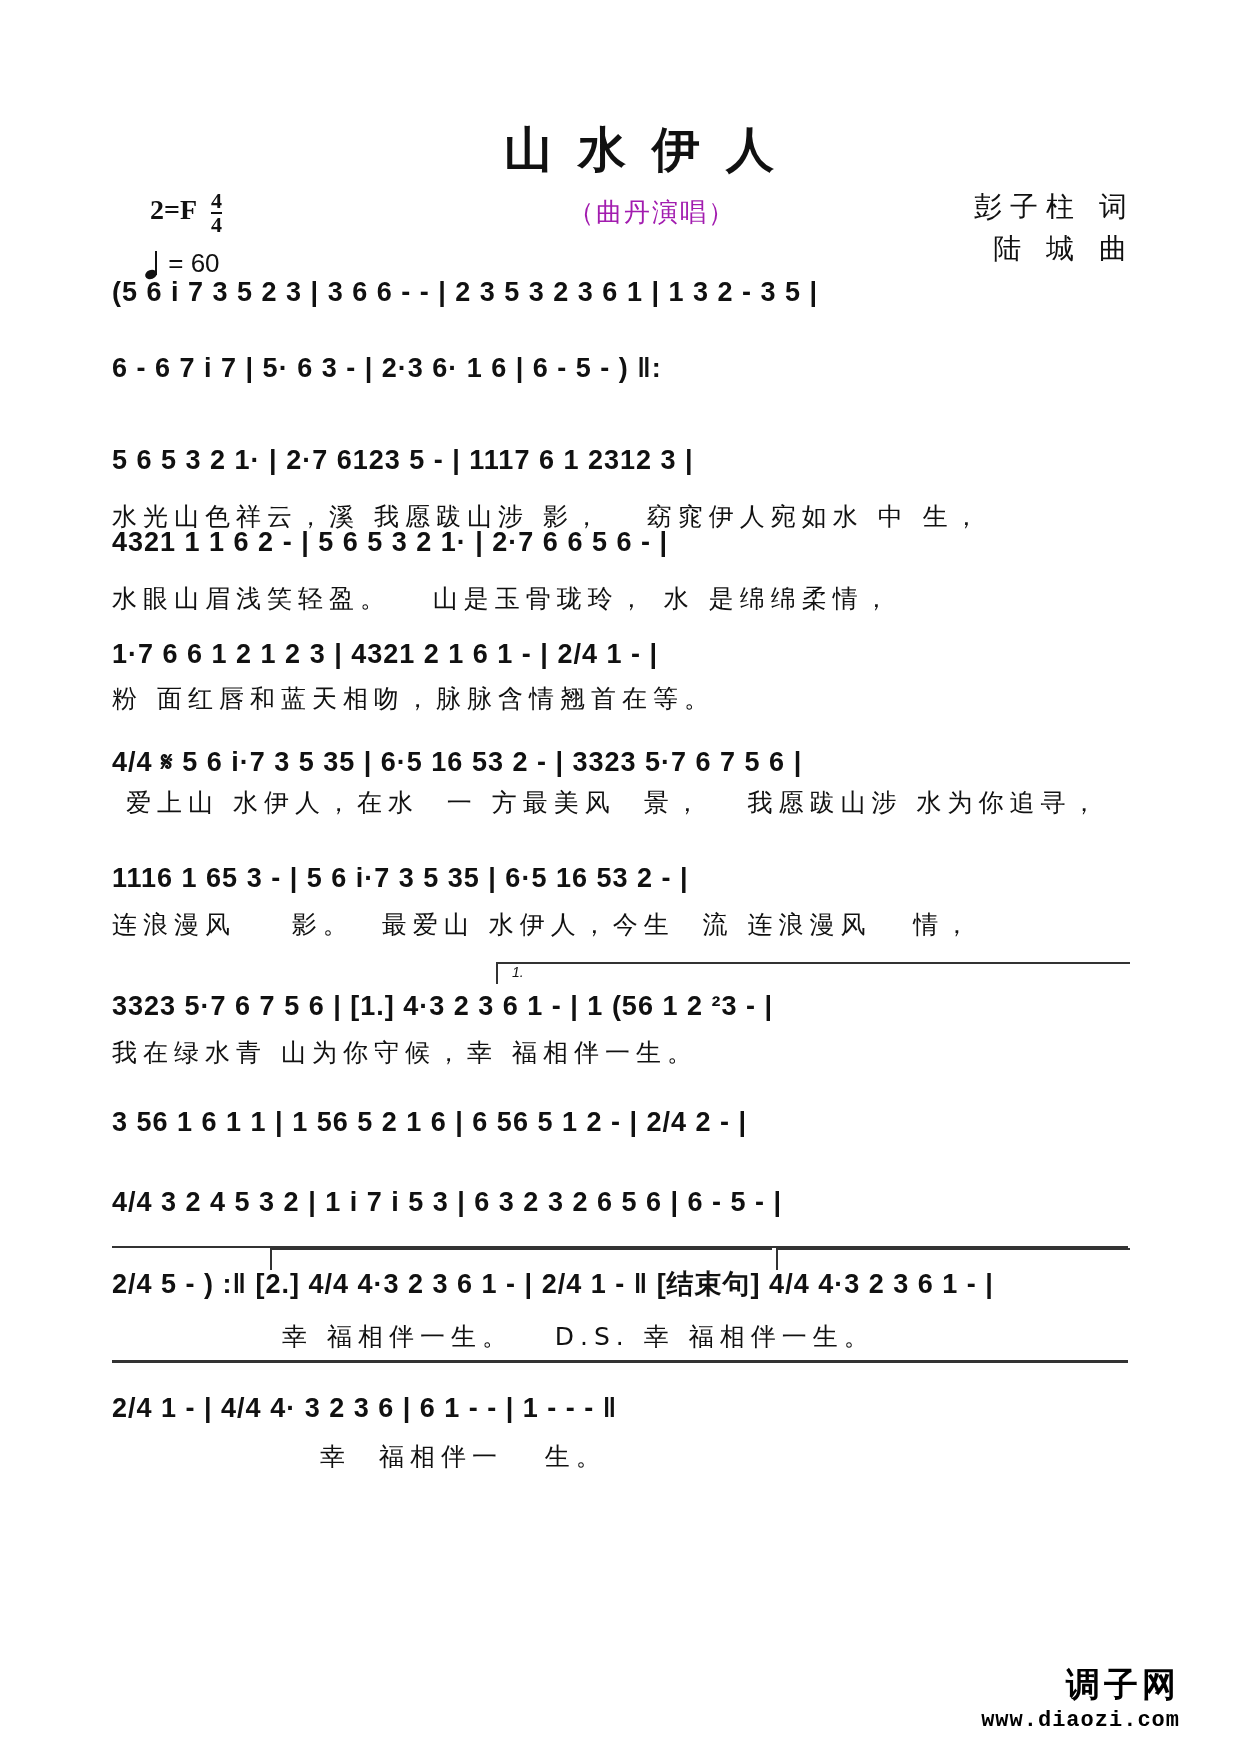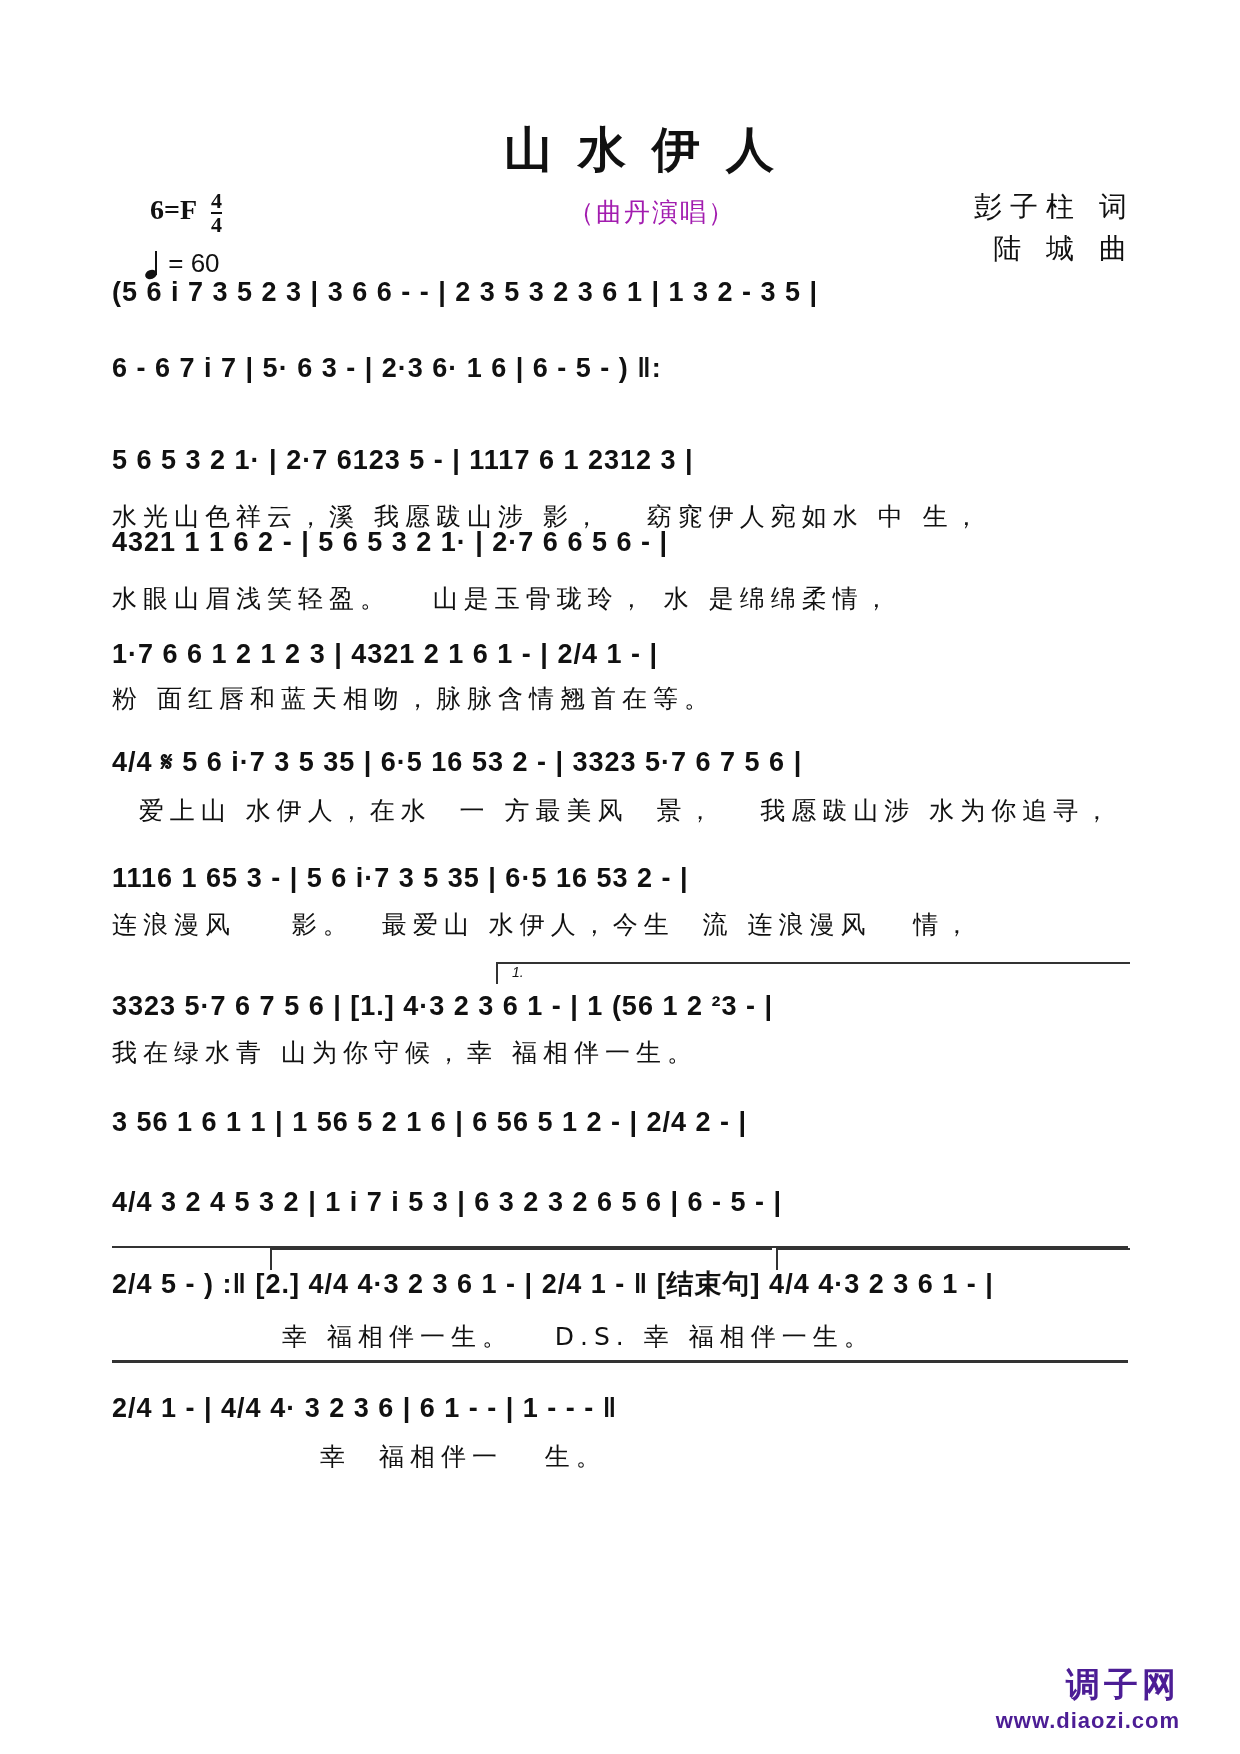--- a/index.html
+++ b/index.html
@@ -20,31 +20,31 @@
   .credits { right:105px; top:186px; font-size:28px; text-align:right; line-height:42px; font-family:"DejaVu Serif", serif; letter-spacing:8px; }
 
   .line { position:absolute; left:112px; width:1016px; }
   .notes { position:absolute; left:0; width:100%; height:40px; display:flex; align-items:flex-end;
            font-size:27px; font-weight:bold; white-space:nowrap; letter-spacing:1px; }
   .lyrics { position:absolute; left:0; width:100%; font-size:25px; white-space:pre; letter-spacing:6px;
             font-family:"DejaVu Sans", sans-serif; }
   .volta { position:absolute; border-top:2px solid #333; border-left:2px solid #333; height:20px; }
   .volta-label { position:absolute; font-size:14px; font-style:italic; }
   .hline { position:absolute; height:3px; background:#333; }
-  .watermark { right:60px; top:1662px; text-align:right; color:#4c1d95; }
+  .watermark { right:60px; top:1662px; text-align:right; color:#000000;font-family:Liberation Mono, monospace; }
   .watermark .cn { font-size:34px; font-weight:bold; letter-spacing:4px; }
   .watermark .url { font-size:22px; font-weight:bold; letter-spacing:1px; }
 </style>
 </head>
 <body>
 
 <div class="abs title">山水伊人</div>
 <div class="abs subtitle">（曲丹演唱）</div>
 <div class="abs key">
-  <span>6=F</span>
+  <span>2=F</span>
   <span class="keysig">
     <span class="num">4</span>
     <span>4</span>
   </span>
 </div>
 <div class="abs tempo">
   <span class="note"><span class="head"></span><span class="stem"></span></span>
   <span>= 60</span>
 </div>
 <div class="abs credits">
@@ -65,21 +65,21 @@
 <div class="line" style="top:518px;">
   <div class="notes">4321  1 1 6  2 - | 5 6  5 3  2 1· | 2·7  6 6 5  6 - |</div>
   <div class="lyrics" style="top:64px;">水眼山眉浅笑轻盈。   山是玉骨珑玲， 水 是绵绵柔情，</div>
 </div>
 <div class="line" style="top:630px;">
   <div class="notes">1·7  6 6 1  2 1 2  3 | 4321  2 1 6  1 - | 2/4 1 - |</div>
   <div class="lyrics" style="top:52px;">粉 面红唇和蓝天相吻，脉脉含情翘首在等。</div>
 </div>
 <div class="line" style="top:738px;">
   <div class="notes">4/4 𝄋 5 6  i·7  3 5  35 | 6·5  16 53  2 - | 3323  5·7  6 7 5  6 |</div>
-  <div class="lyrics" style="top:56px;text-align:center;"> 爱上山 水伊人，在水  一 方最美风  景，   我愿跋山涉 水为你追寻，</div>
+  <div class="lyrics" style="top:48px;"> 爱上山 水伊人，在水  一 方最美风  景，   我愿跋山涉 水为你追寻，</div>
 </div>
 <div class="line" style="top:854px;">
   <div class="notes">1116  1 65  3 - | 5 6  i·7  3 5  35 | 6·5  16 53  2 - |</div>
   <div class="lyrics" style="top:54px;">连浪漫风    影。  最爱山 水伊人，今生  流 连浪漫风   情，</div>
 </div>
 <div class="volta" style="left:496px; top:962px; width:632px;"></div>
 <div class="volta-label" style="left:512px; top:964px;">1.</div>
 <div class="line" style="top:982px;">
   <div class="notes">3323  5·7  6 7 5  6 | [1.] 4·3  2 3 6  1 - | 1 (56  1 2  ²3 - |</div>
   <div class="lyrics" style="top:54px;">我在绿水青 山为你守候，幸 福相伴一生。</div>

